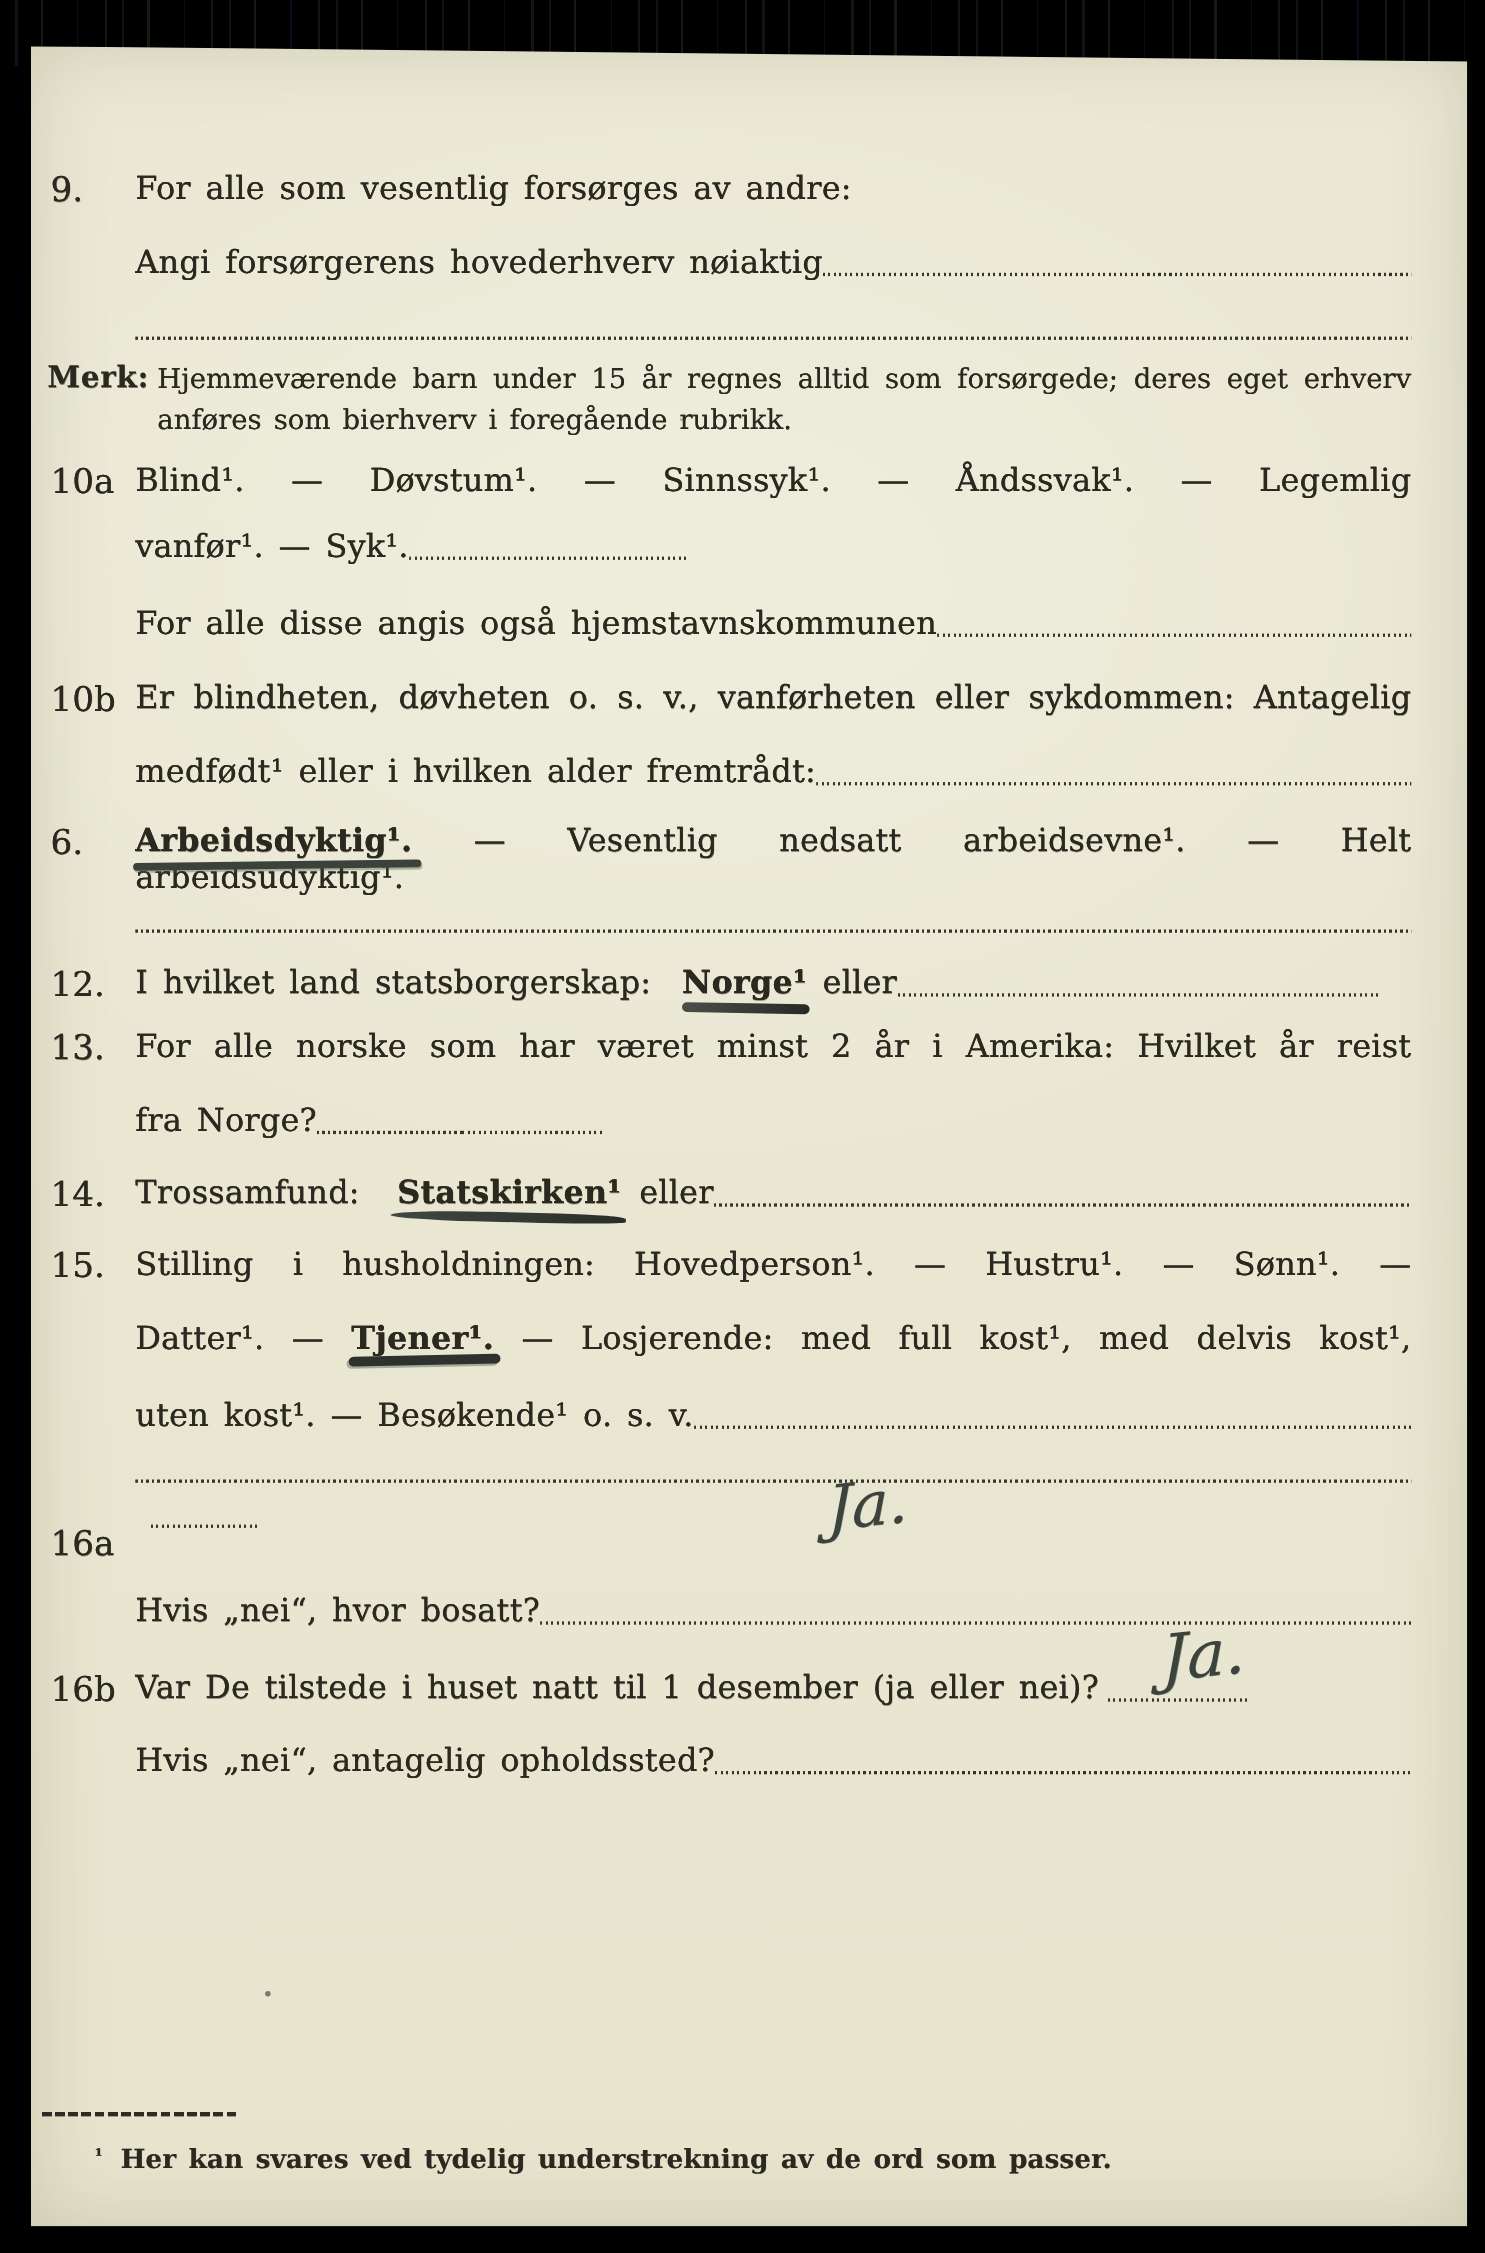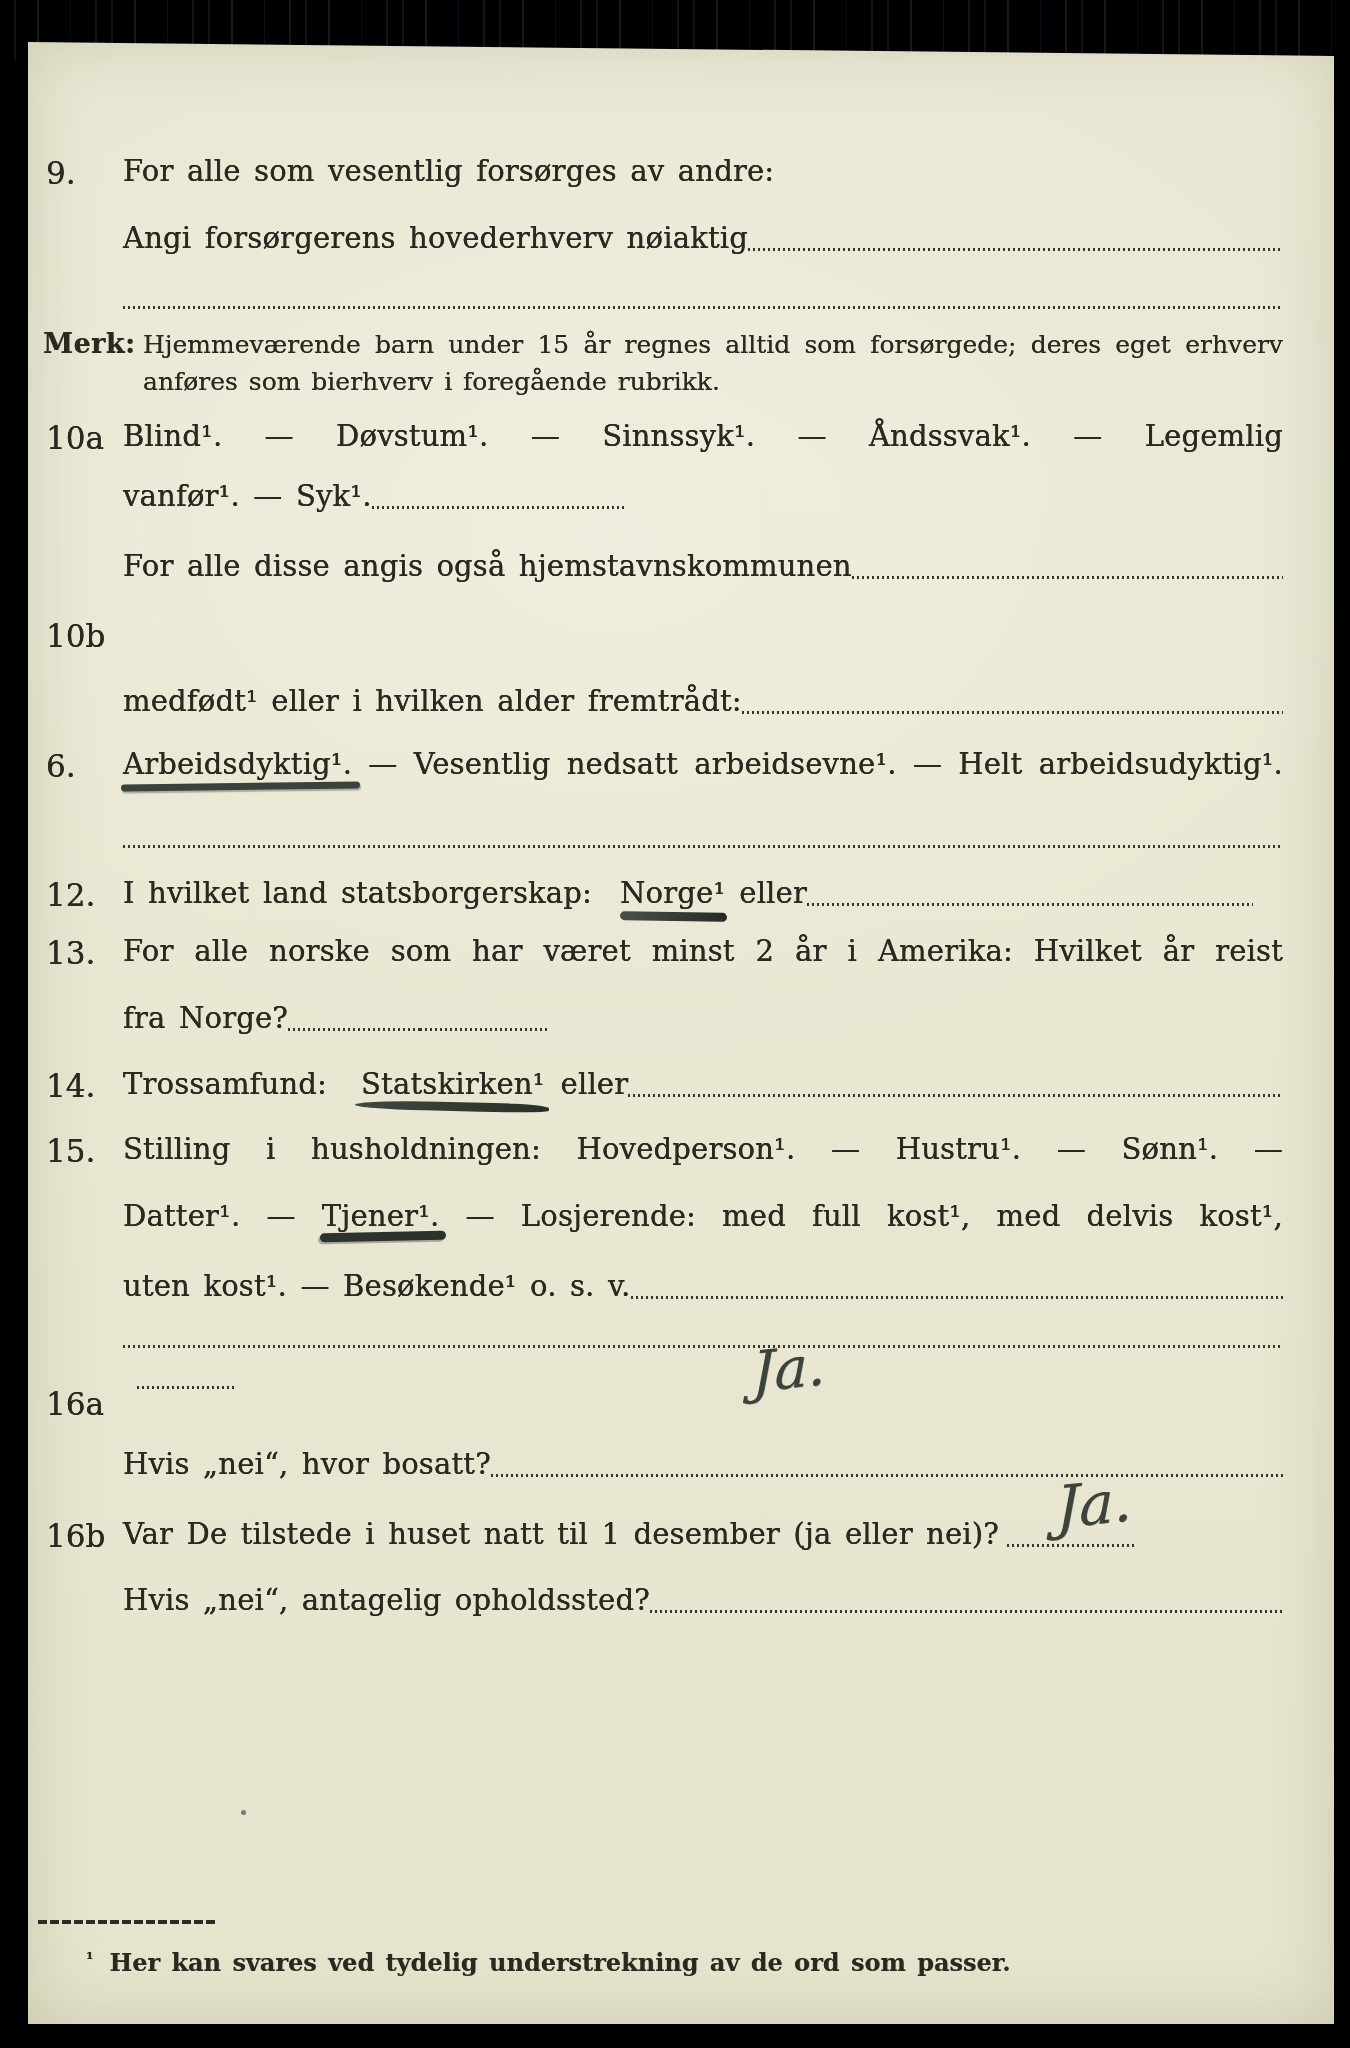--- a/index.html
+++ b/index.html
@@ -45,21 +45,21 @@
     position:absolute;left:95px;width:1160px;height:3px;
     background-image:repeating-linear-gradient(90deg,rgba(45,42,32,.95) 0 2px,transparent 2px 5px);
   }
   .merk-label{position:absolute;left:15px;font-size:27px;font-weight:bold;letter-spacing:.5px;
     text-shadow:.4px .4px 0 rgba(43,40,32,.6);}
   .merk-row{
     position:absolute;left:115px;width:1140px;font-size:25px;line-height:1.2;
     word-spacing:3px;text-shadow:0 0 .5px rgba(43,40,32,.9);white-space:nowrap;
   }
   .merk-row.just{text-align:justify;text-align-last:justify;white-space:normal;}
-  .hand-ul{position:relative;display:inline-block;}
+  .hand-ul{position:relative;display:inline-block;font-weight:bold;}
   .stroke{position:absolute;border-radius:5px;}
   .stroke.s11{left:-2px;right:-8px;bottom:-9px;height:7px;background:#3a423b;
     transform:rotate(-.7deg);box-shadow:1px 2px 1px rgba(70,80,70,.4);}
   .stroke.s12{left:0;right:-2px;bottom:-11px;height:9px;
     background:linear-gradient(90deg,#4a5049,#262a24);transform:rotate(1deg);}
   .stroke.s14{left:-6px;right:-4px;bottom:-10px;height:9px;
     background:linear-gradient(90deg,#3f4841,#2a2e28);transform:rotate(1.4deg);
     border-radius:60% 40% 50% 50%/80% 60% 40% 60%;}
   .stroke.s15{left:-2px;right:-6px;bottom:-8px;height:9px;background:#2d322c;
     transform:rotate(-1.2deg);box-shadow:-2px 2px 0 rgba(100,110,100,.5);}
@@ -115,20 +115,23 @@
   <div class="row" style="top:438px">
     <span>vanfør¹. — Syk¹.</span>
     <span class="ldr fixed" style="width:252px"></span>
   </div>
   <div class="row" style="top:508px">
     <span>For alle disse angis også hjemstavnskommunen</span>
     <span class="ldr"></span>
   </div>
 
   <span class="num" style="top:576px">10b</span>
+  <div class="row just" style="top:576px">
+    <span>Er blindheten, døvheten o. s. v., vanførheten eller sykdommen: Antagelig</span>
+  </div>
   <div class="row" style="top:643px">
     <span>medfødt¹ eller i hvilken alder fremtrådt:</span>
     <span class="ldr"></span>
   </div>
 
   <span class="num" style="top:706px">6.</span>
   <div class="row just" style="top:706px">
     <span class="hand-ul"><span>Arbeidsdyktig¹.</span><i class="stroke s11"></i></span><span> — Vesentlig nedsatt arbeidsevne¹. — Helt arbeidsudyktig¹.</span>
   </div>
 

